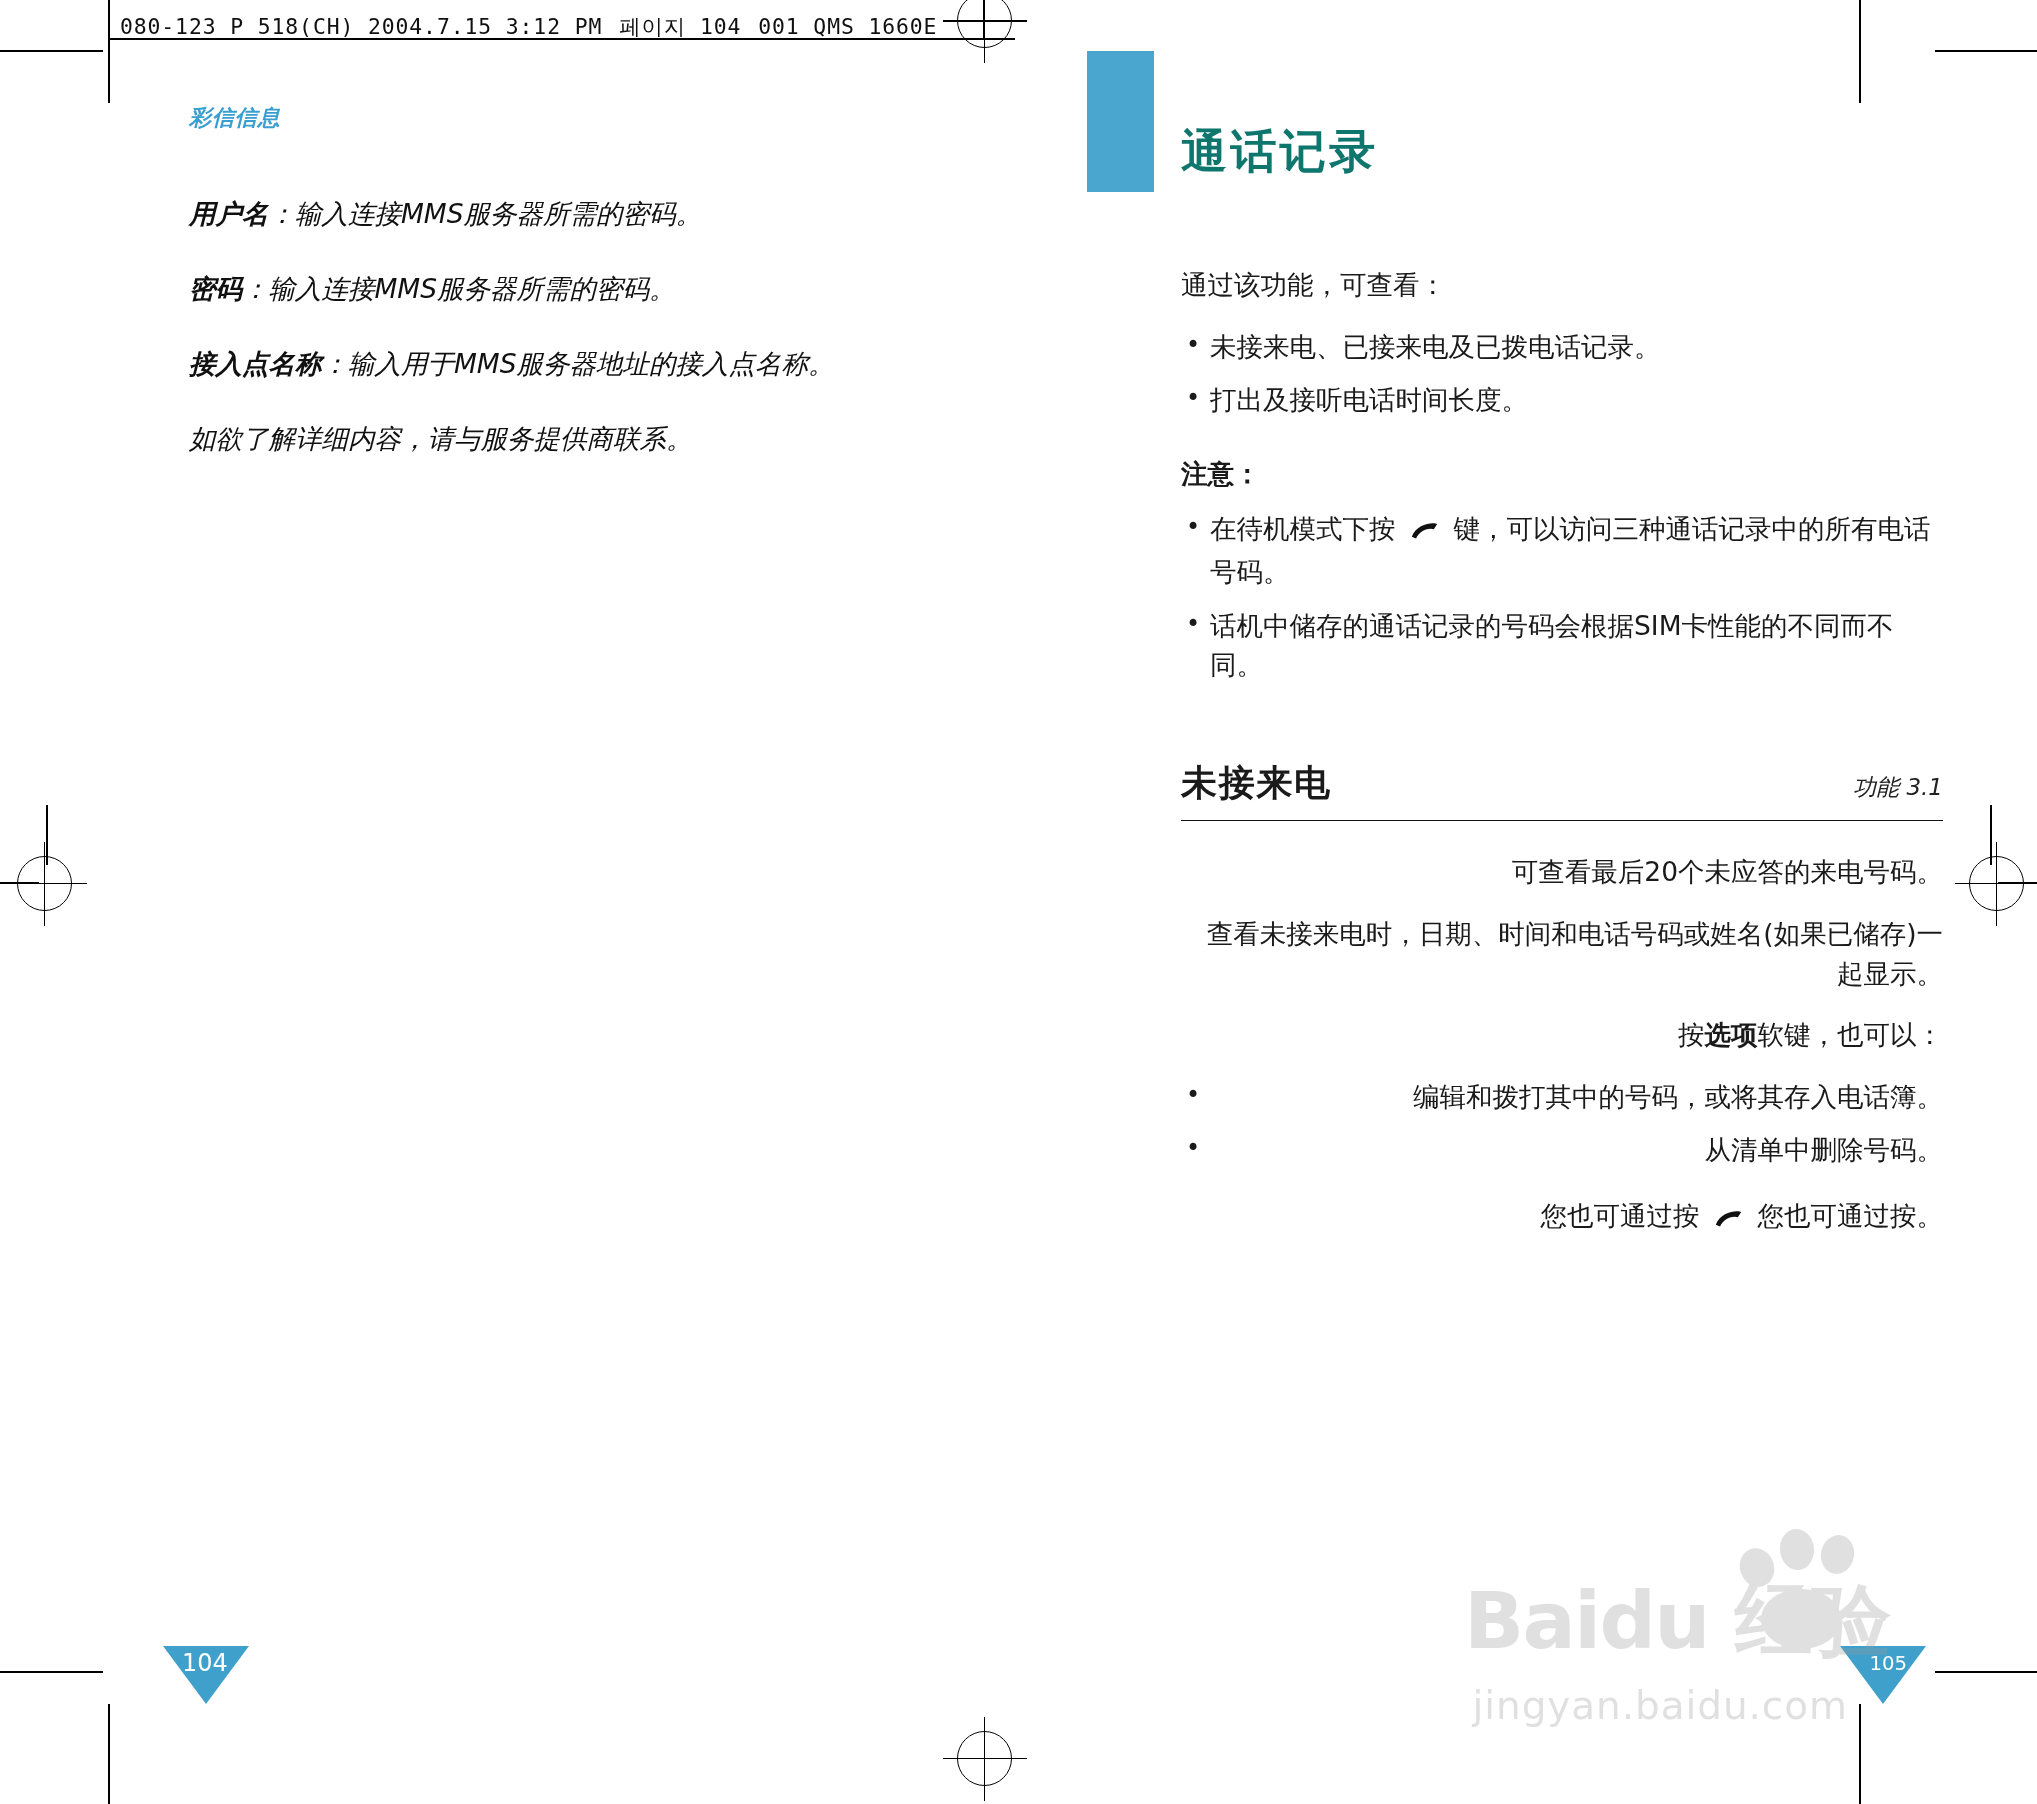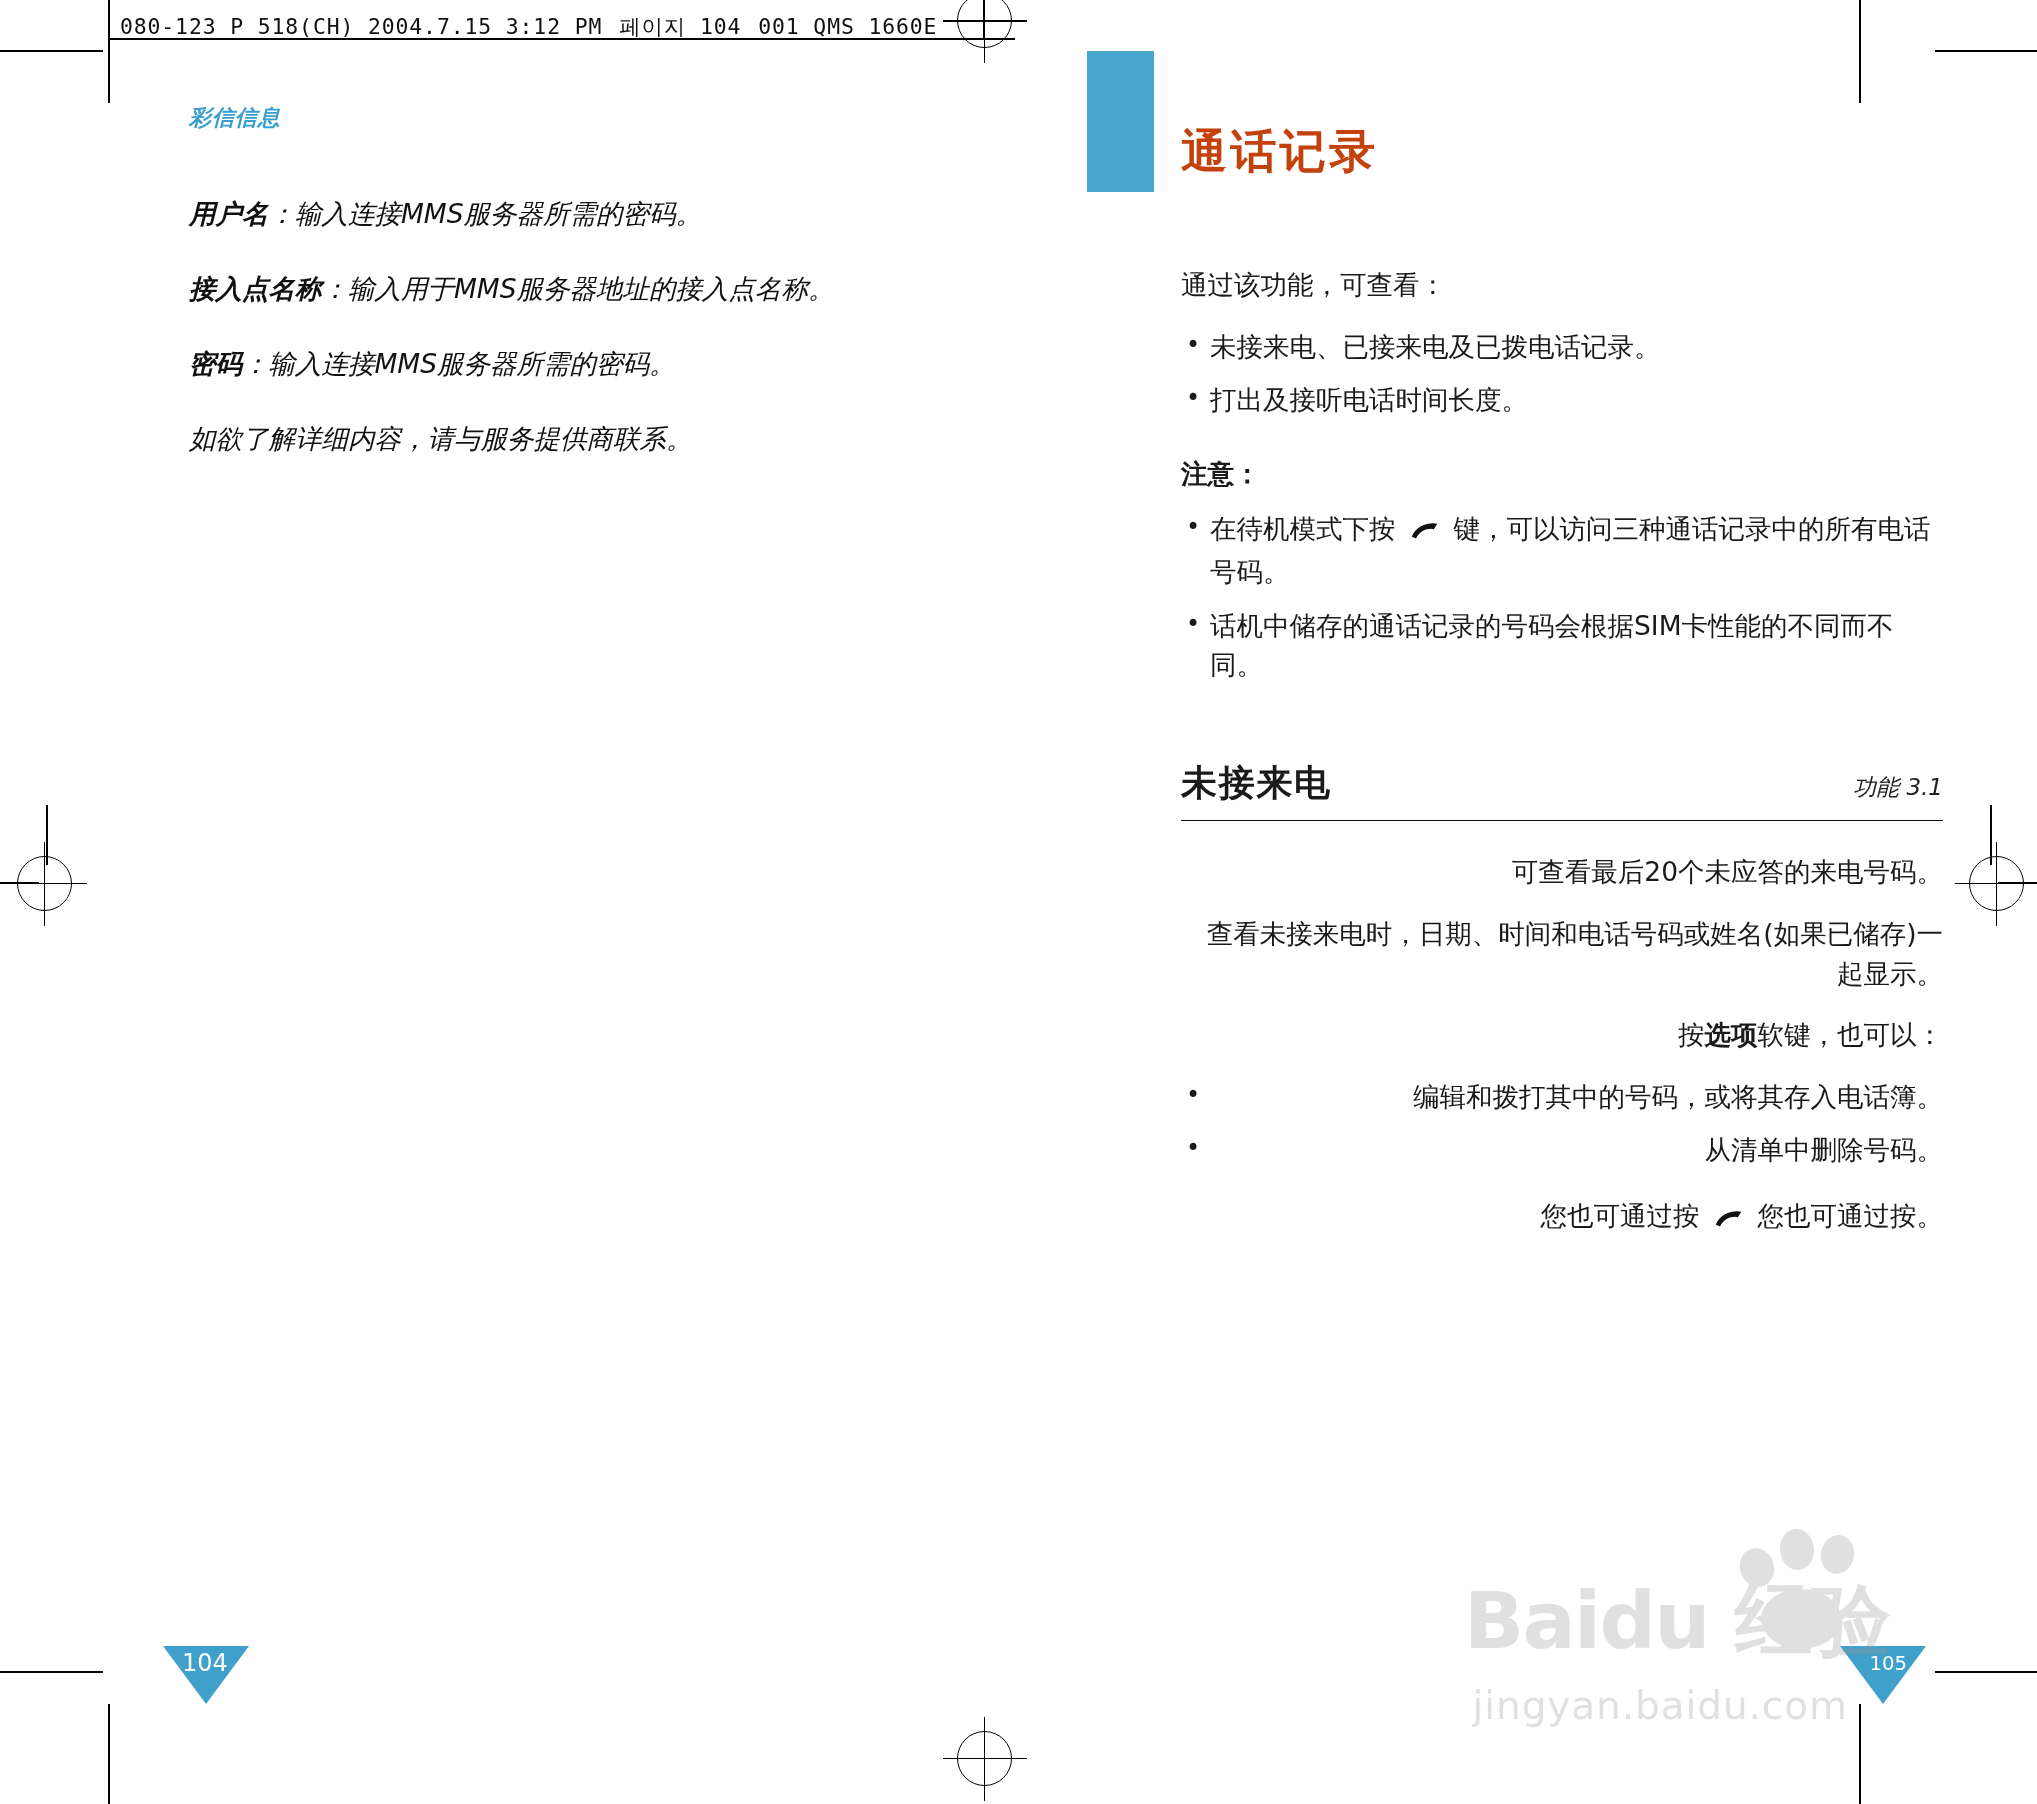--- a/index.html
+++ b/index.html
@@ -106,21 +106,21 @@
     width: 67px;
     height: 141px;
     background: #4aa6cf;
   }
   .chapter-title {
     position: absolute;
     left: 94px;
     top: 70px;
     font-size: 46px;
     font-weight: bold;
-    color: #c2410c;
+    color: #0f766e;
     letter-spacing: 3.4px;
     margin: 0;
   }
 
   .right-body {
     position: absolute;
     left: 94px;
     top: 214px;
     width: 762px;
   }
@@ -282,24 +282,24 @@
 
 <div class="page-left">
 
   <div class="running-head">彩信信息</div>
 
   <div class="left-body">
     <p class="para">
       <b>用户名</b><span>：输入连接MMS服务器所需的密码。</span>
     </p>
     <p class="para">
-      <b>接入点名称</b><span>：输入用于MMS服务器地址的接入点名称。</span>
+      <b>密码</b><span>：输入连接MMS服务器所需的密码。</span>
     </p>
     <p class="para">
-      <b>密码</b><span>：输入连接MMS服务器所需的密码。</span>
+      <b>接入点名称</b><span>：输入用于MMS服务器地址的接入点名称。</span>
     </p>
     <p class="para">
       <span>如欲了解详细内容，请与服务提供商联系。</span>
     </p>
   </div>
 
 </div>
 
 <div class="folio folio-left"></div>
 <div class="folio-num l">104</div>

